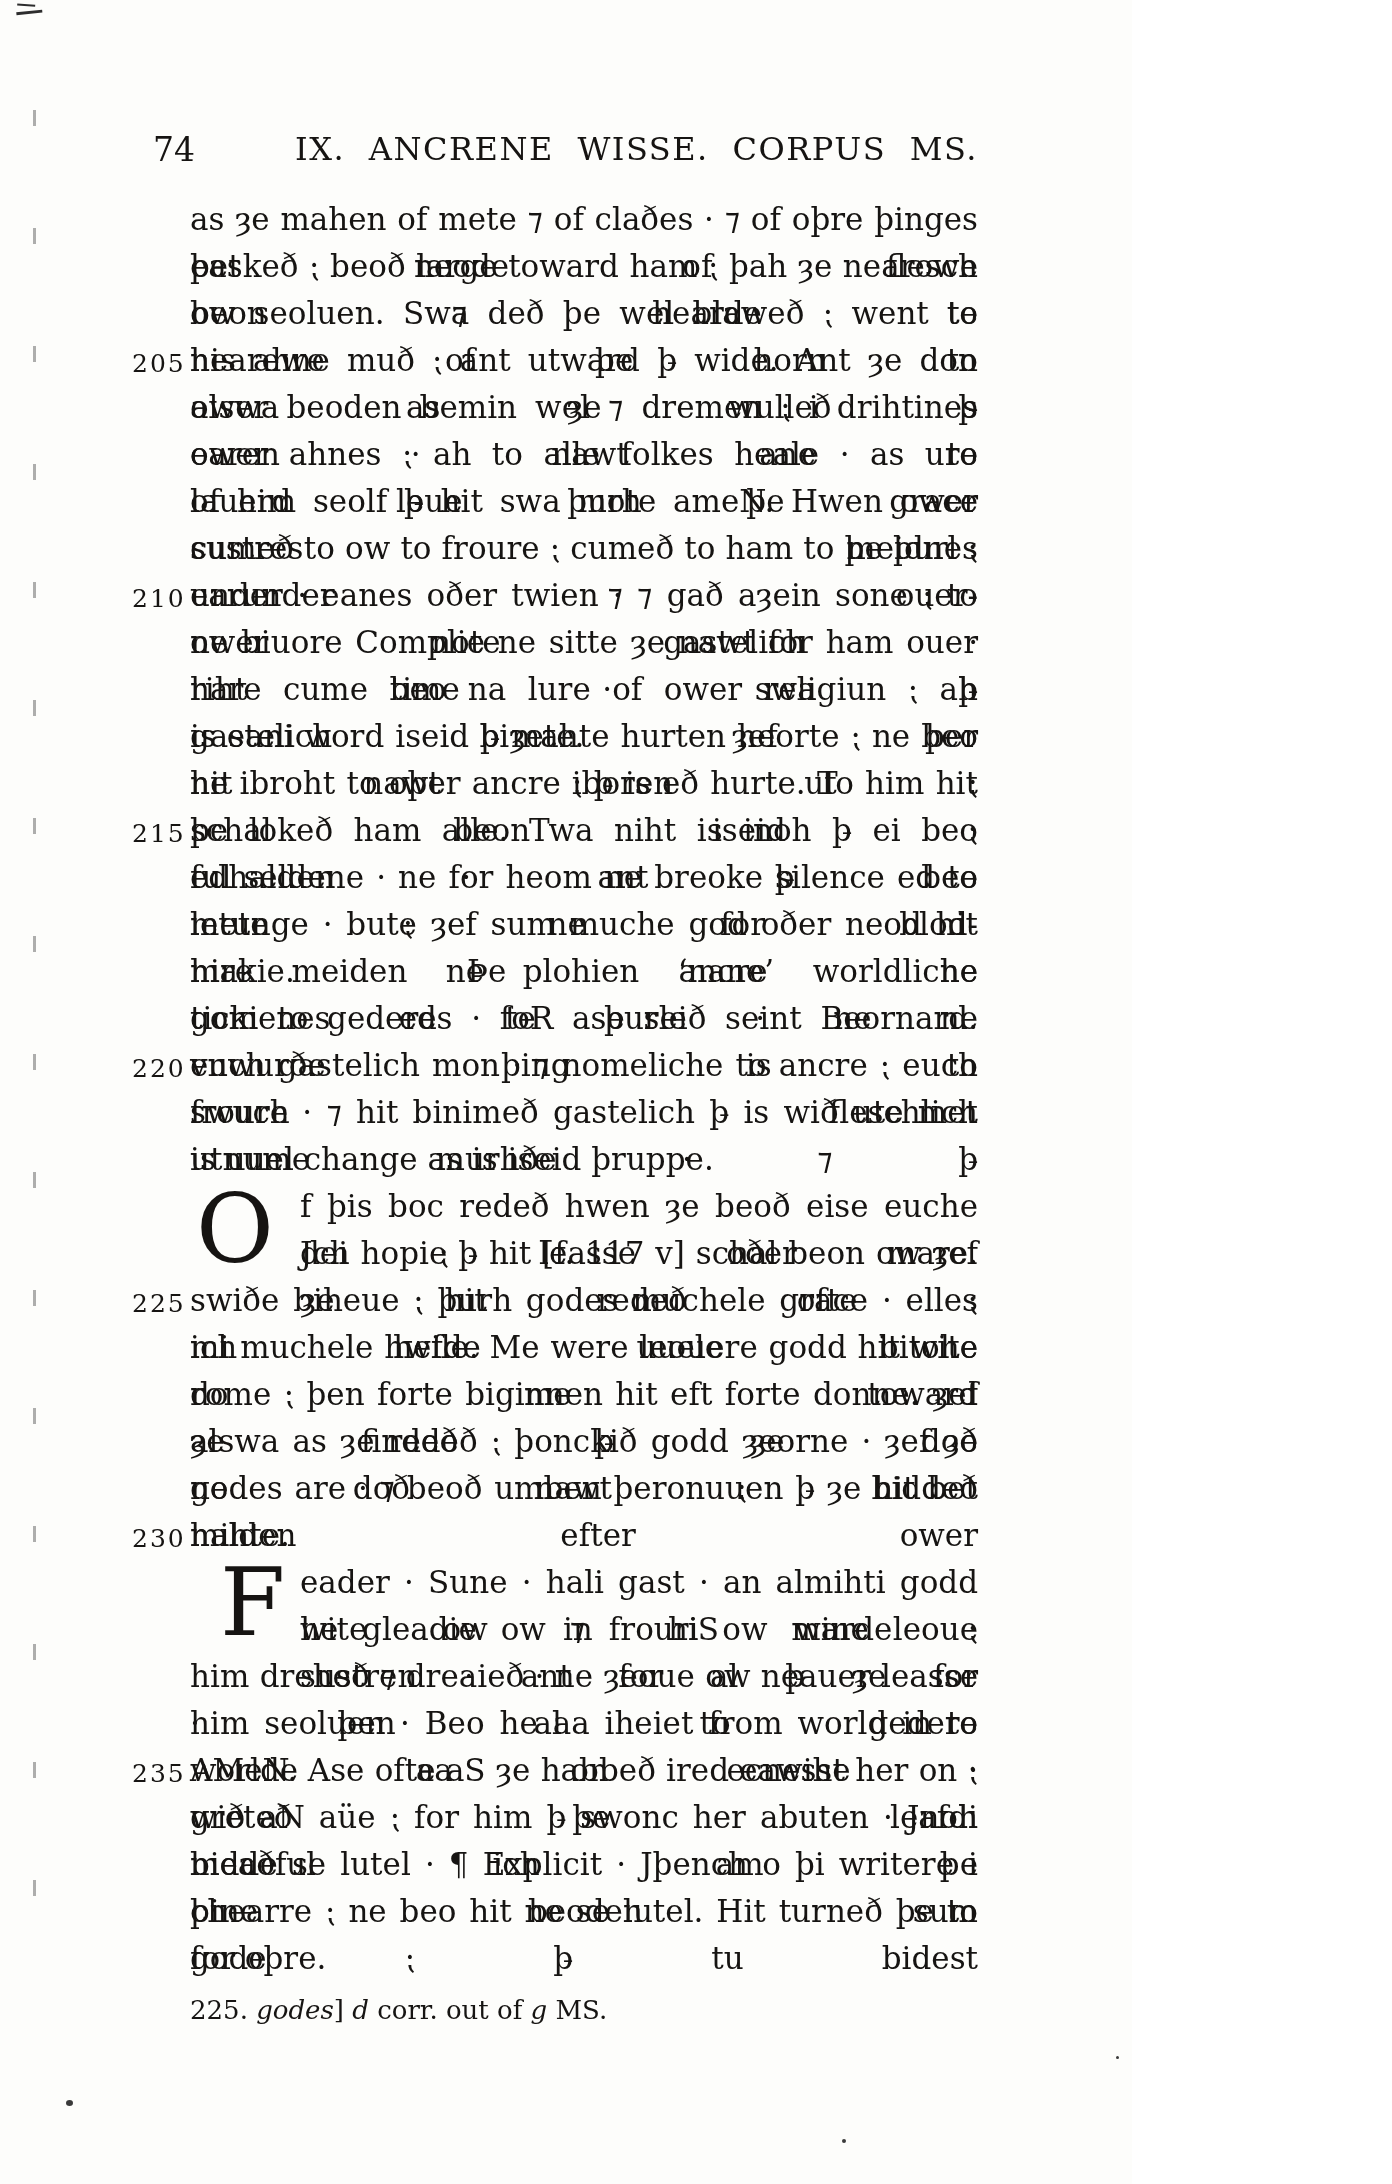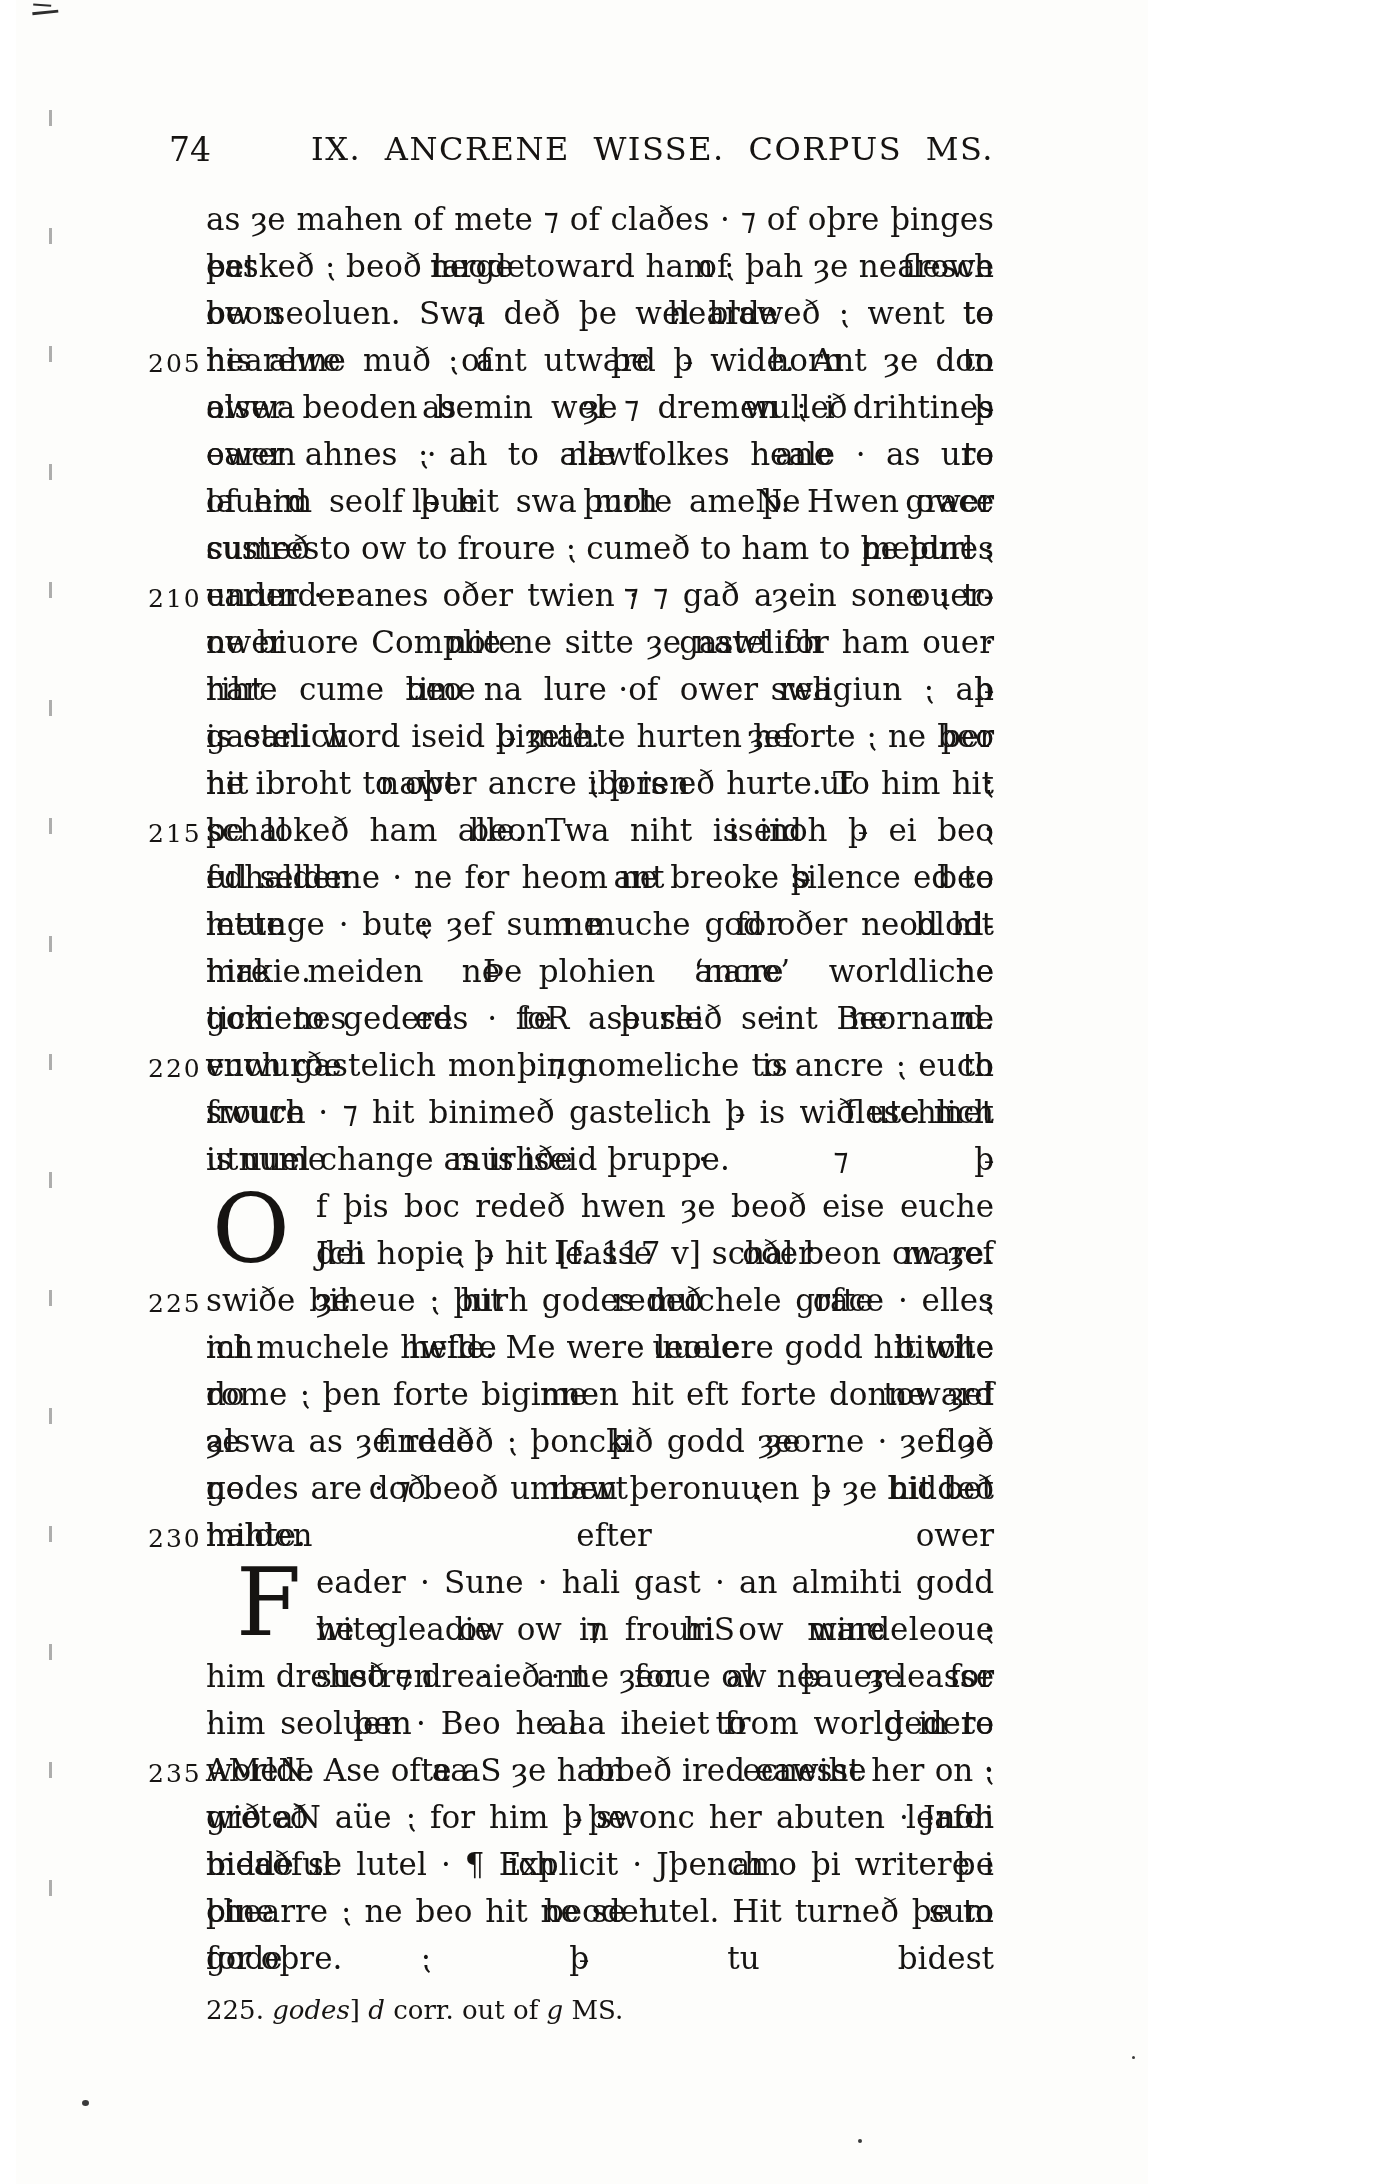--- a/index.html
+++ b/index.html
@@ -3,21 +3,20 @@
 <meta charset="utf-8">
 <style>
   html, body { margin:0; padding:0; background:#ffffff; }
   .page {
     position:relative;
     width:1132px; height:2184px;
     background:var(--paper, #fdfdfb);
     color:var(--ink, #161412);
     font-family:"DejaVu Serif","DejaVu Sans",serif;
     overflow:hidden;
-    margin-left:16px;
   }
   
   .pagenum {
     position:absolute; left:153px; top:130px;
     font-size:33px; line-height:40px;
   }
   .htitle {
     position:absolute; left:190px; top:128px; width:788px;
     text-align:right; font-size:32px; line-height:42px;
     letter-spacing:1.5px; word-spacing:12px;

